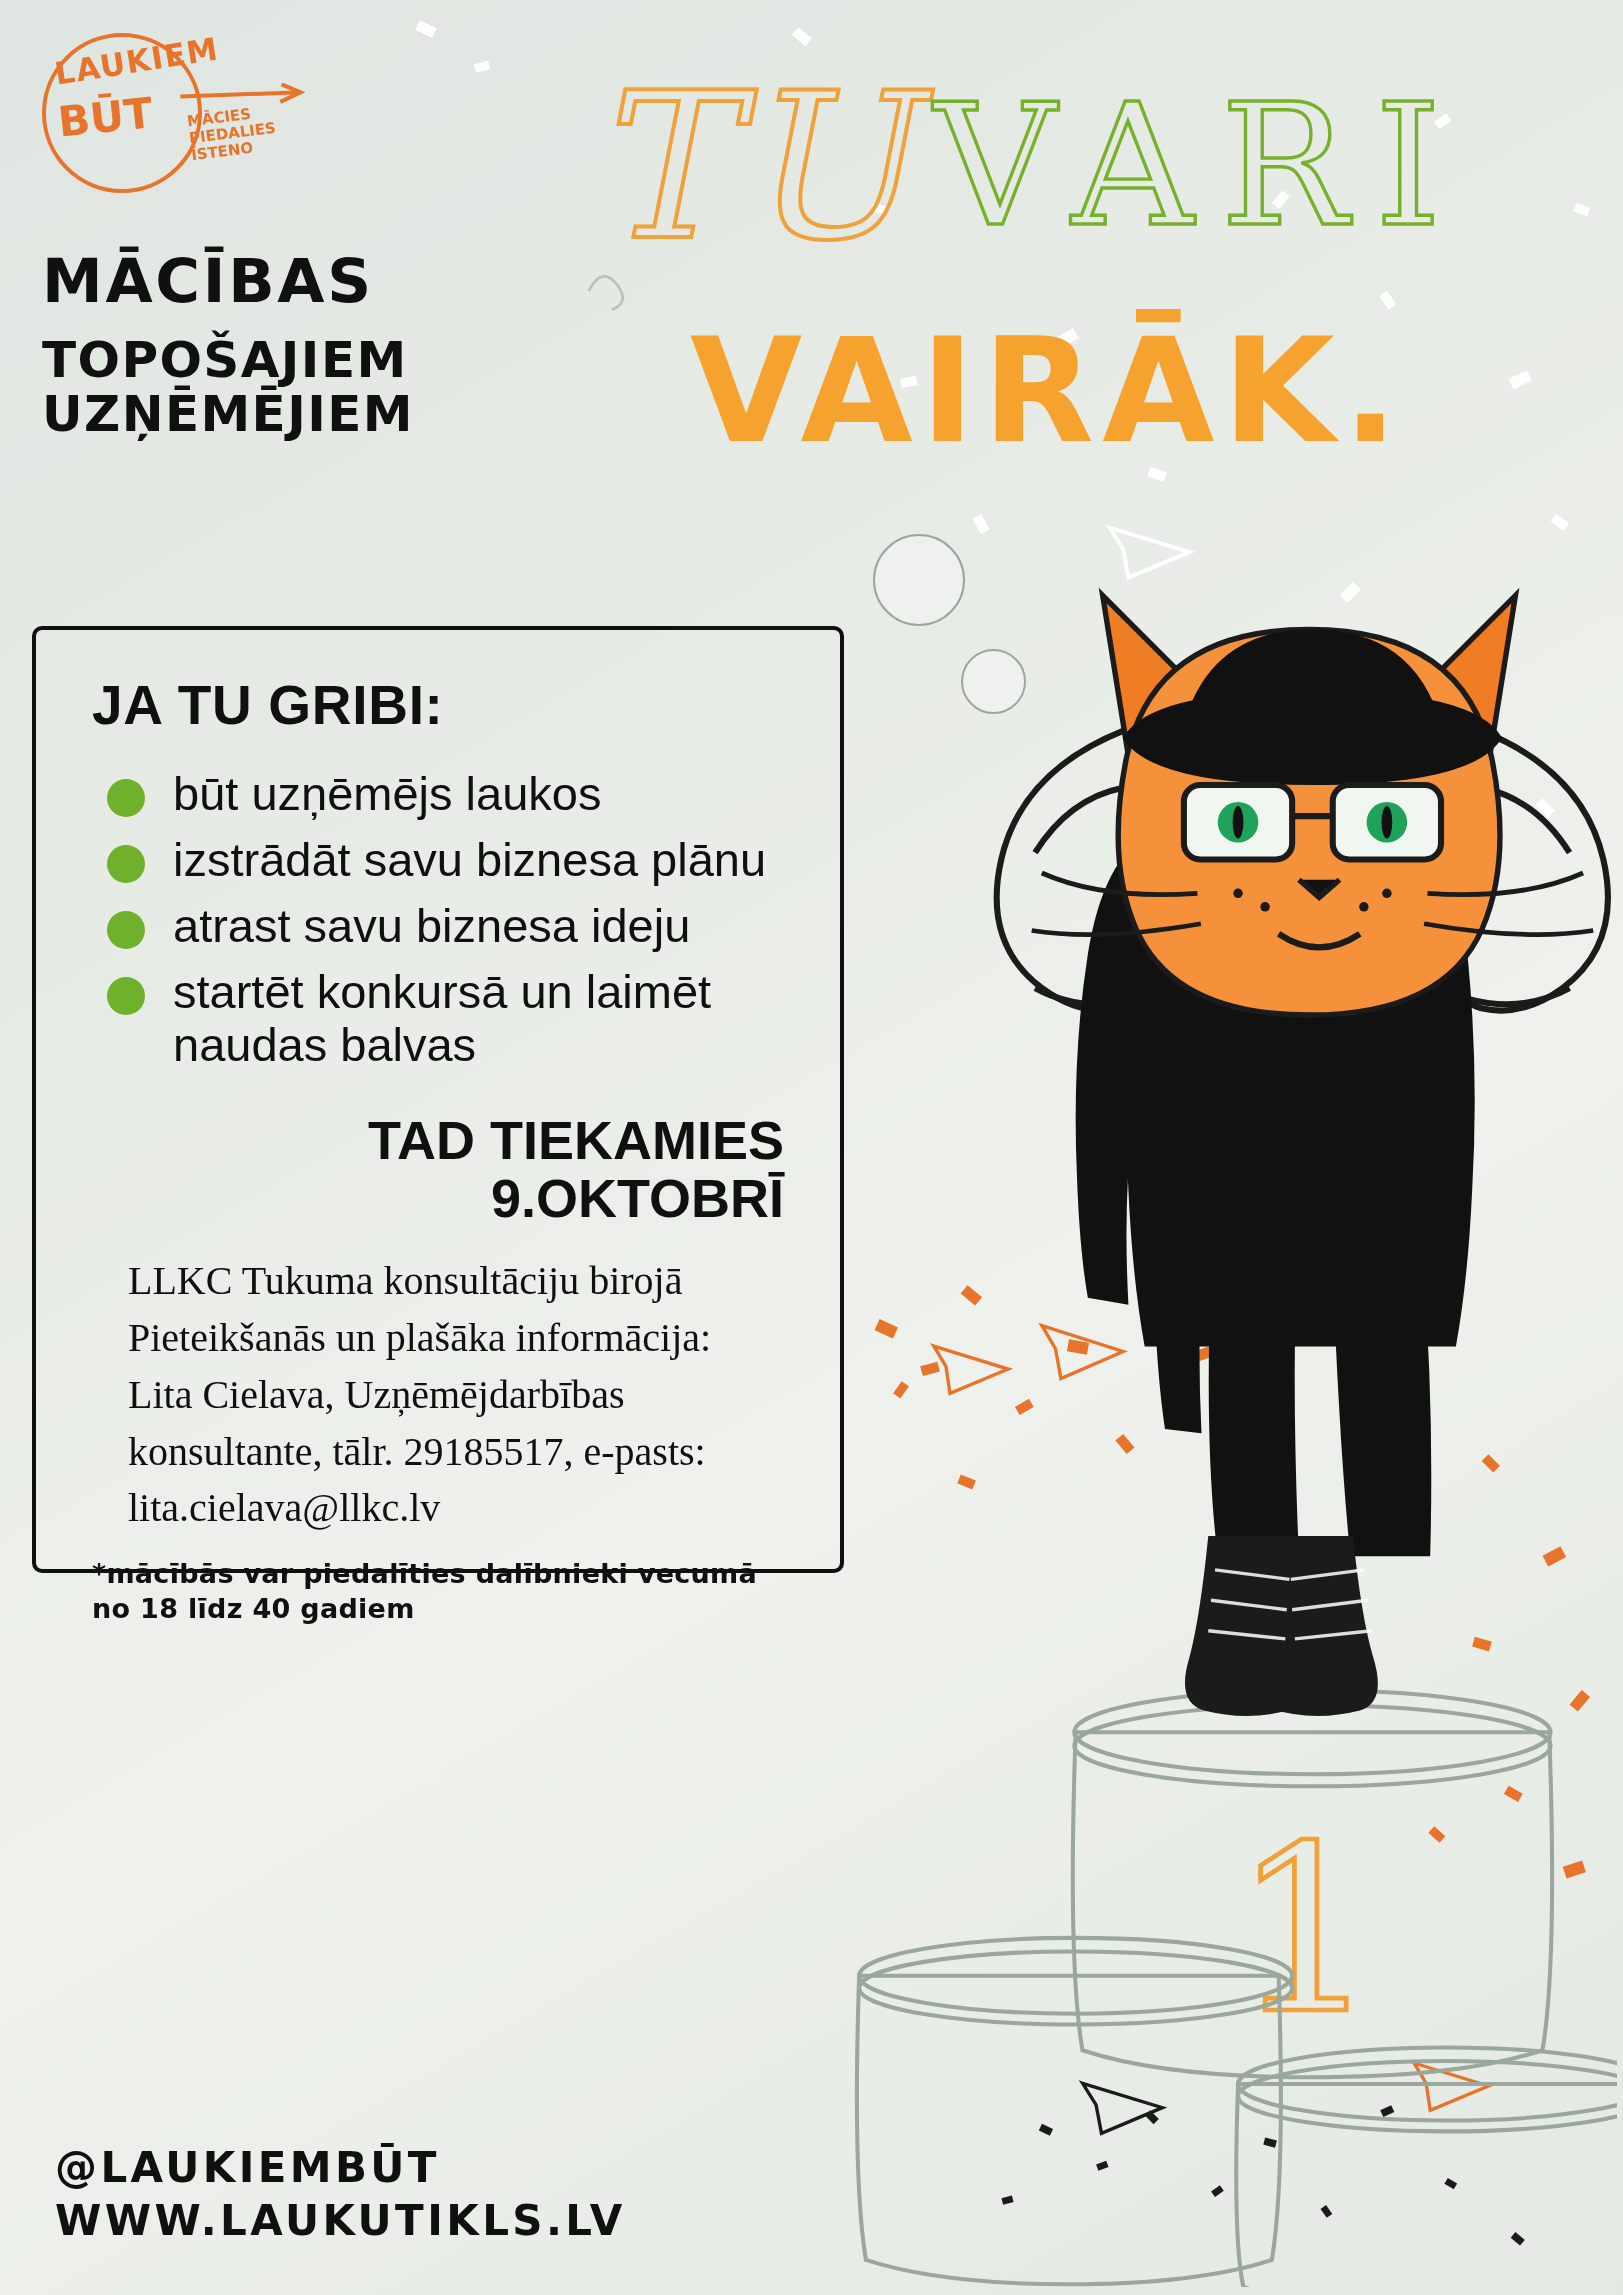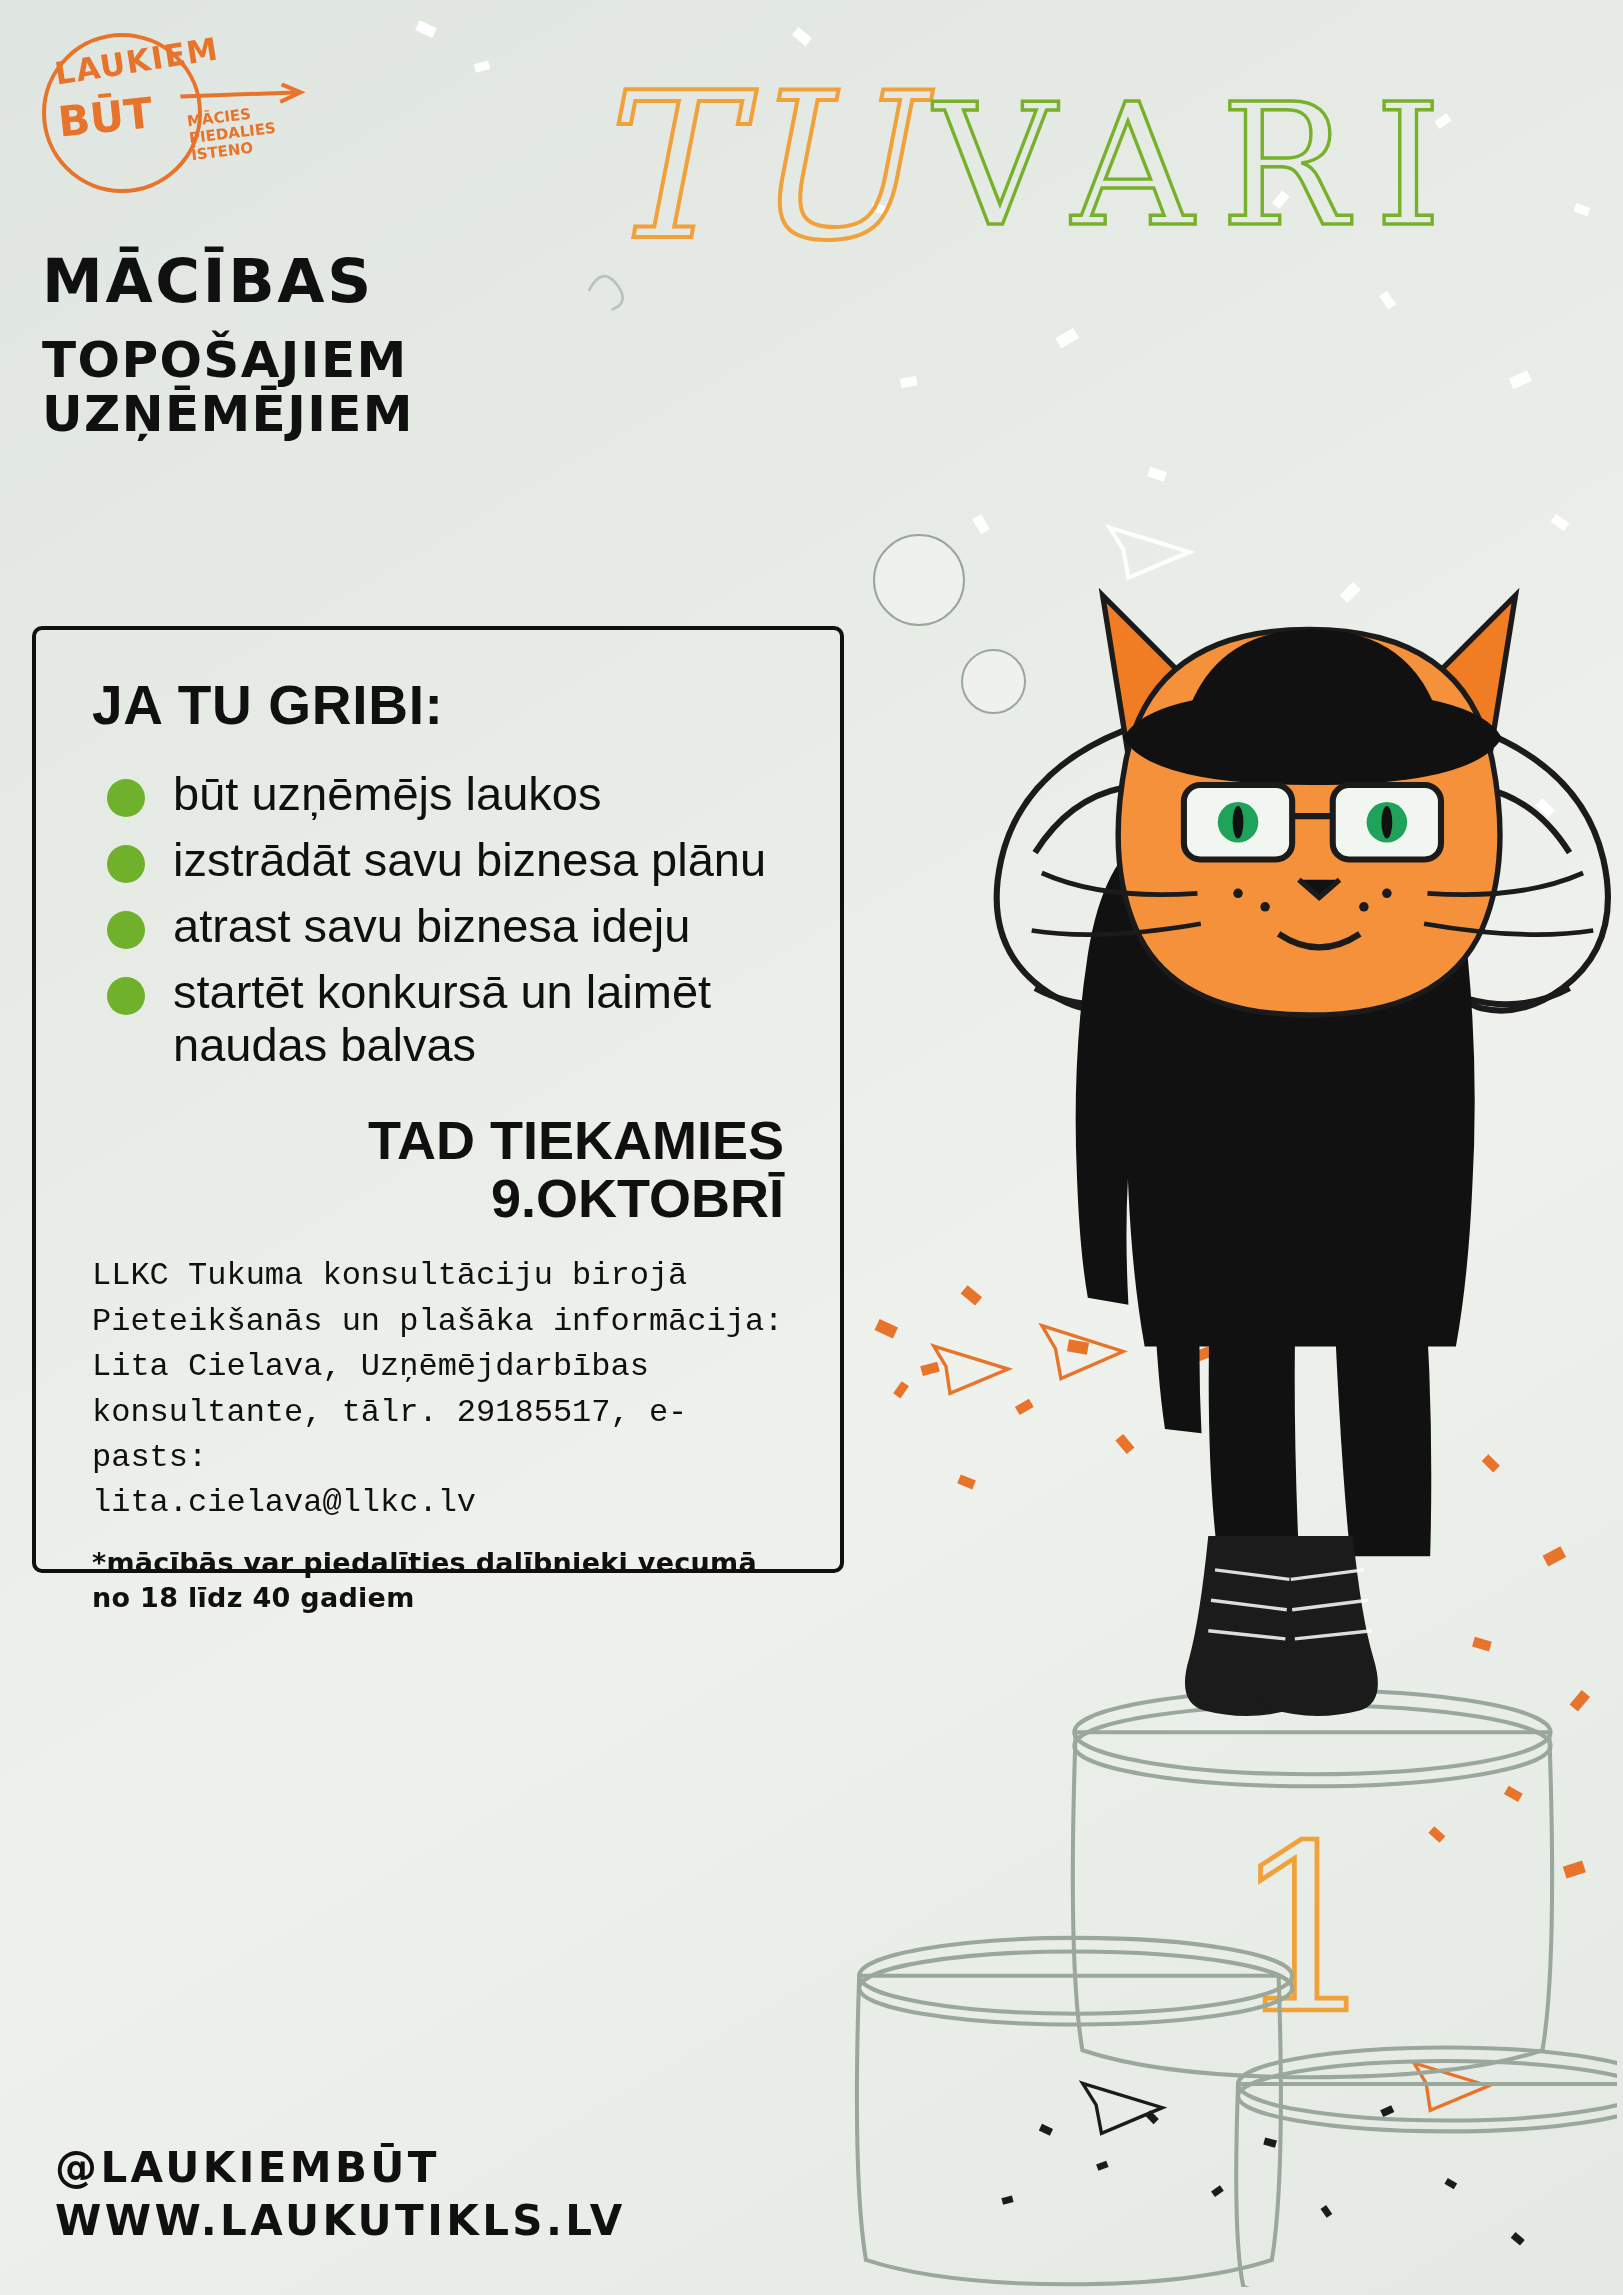--- a/index.html
+++ b/index.html
@@ -188,24 +188,25 @@
     margin-top: 39px;
     font-family: "Liberation Sans", sans-serif;
     font-weight: bold;
     font-size: 54px;
     line-height: 1.08;
     color: #101010;
     text-align: right;
   }
   .details {
     margin-top: 26px;
-    font-size: 32px;
+    font-size: 40px;
     line-height: 1.42;
     color: #101010;
-    font-family: Liberation Mono, monospace;
+    font-family: Liberation Serif, serif;
+    margin-left: 36px;
   }
   .note {
     margin-top: 19px;
     font-family: "DejaVu Sans", sans-serif;
     font-weight: bold;
     font-size: 27px;
     line-height: 1.3;
     color: #101010;
     letter-spacing: 0.3px;
   }
@@ -334,20 +335,21 @@
   <div class="head-left">
     <div class="l1">MĀCĪBAS</div>
     <div class="l2">TOPOŠAJIEM</div>
     <div class="l3">UZŅĒMĒJIEM</div>
   </div>
 
   <div class="tu-vari">
     <div class="tu">TU</div>
     <div class="vari">VARI</div>
   </div>
+  <div class="vairak">VAIRĀK.</div>
 
   <div class="card">
     <h2>JA TU GRIBI:</h2>
 
     <ul class="bullets">
       <li>
         <span class="dot"></span>
         <span>būt uzņēmējs laukos</span>
       </li>
       <li>

